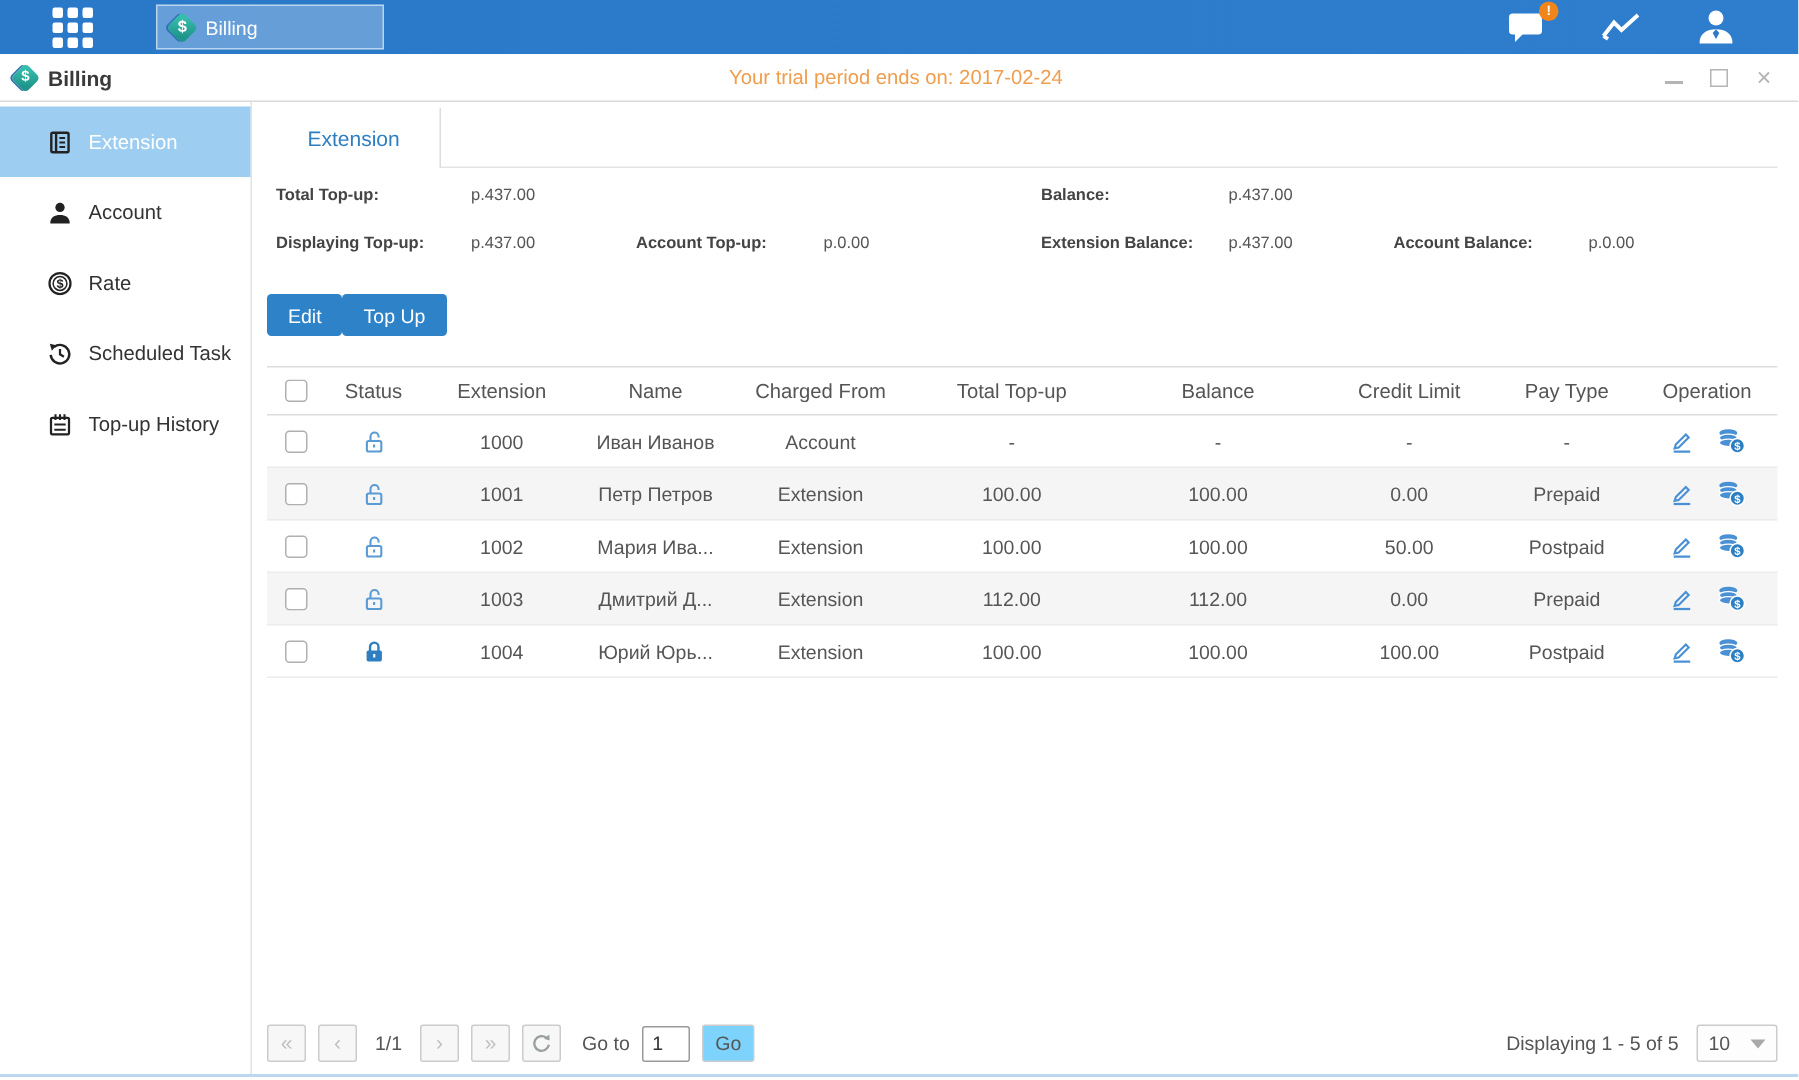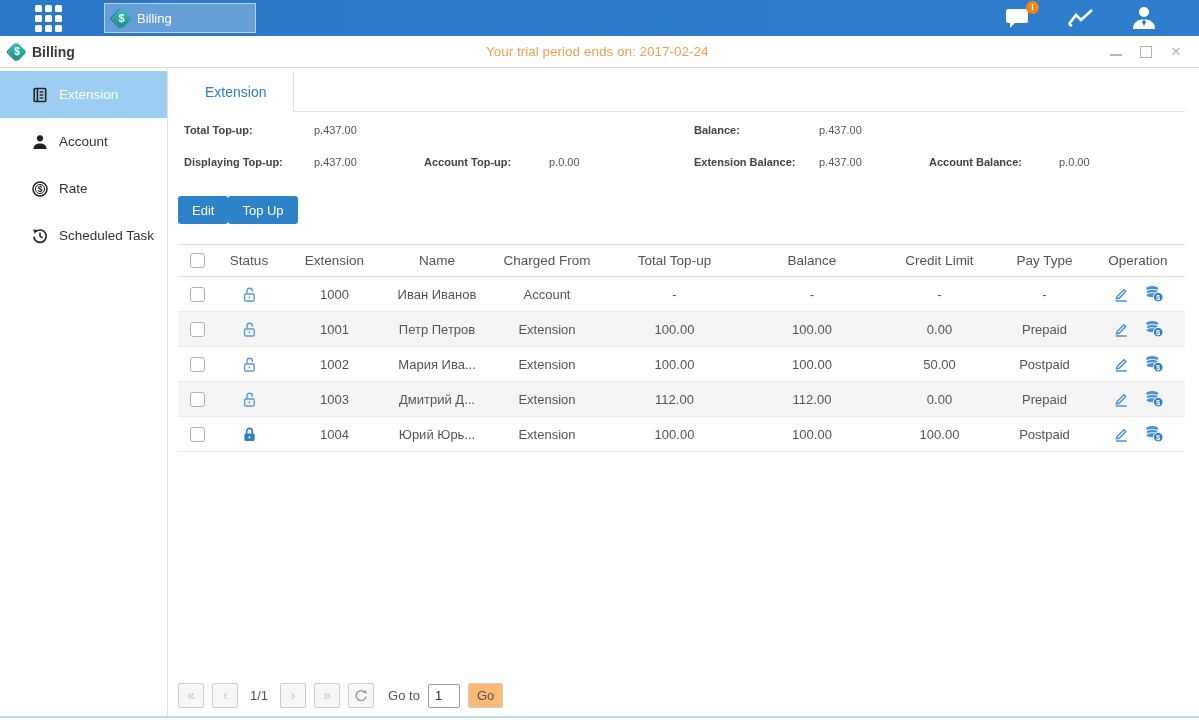--- a/index.html
+++ b/index.html
@@ -65,21 +65,21 @@
   input[type=checkbox] { appearance:none; -webkit-appearance:none; width:15px; height:15px; border:1px solid #b0b0b0; border-radius:3px; background:#fff; cursor:pointer; vertical-align:middle; }
   .op-icons { display:flex; justify-content:center; gap:14px; align-items:center; }
   .op-icons span { cursor:pointer; display:flex; }
 
   
   .pager { position:absolute; left:10px; right:14px; bottom:8px; display:flex; align-items:center; justify-content:space-between; font-size:13px; color:#555; }
   .pager-left { display:flex; align-items:center; gap:8px; }
   .pbtn { width:26px; height:25px; background:#f7f7f7; border:1px solid #ccc; border-radius:2px; color:#c0c0c0; font-size:14px; text-align:center; line-height:23px; cursor:pointer; user-select:none; display:flex; align-items:center; justify-content:center; }
   .pindex { padding:0 4px; color:#555; }
   .goto-input { width:32px; height:24px; border:1px solid #9a9a9a; border-radius:2px; text-align:left; padding-left:6px; font-size:13px; color:#333; font-family:inherit; }
-  .go-btn { height:25px; padding:0 8px; background:#fdba74; border:1px solid #ccc; border-radius:2px; font-size:13px; color:#555; font-family:inherit; cursor:pointer; }
+  .go-btn { height:25px; padding:0 8px; background:#7dd3fc; border:1px solid #ccc; border-radius:2px; font-size:13px; color:#555; font-family:inherit; cursor:pointer; }
   .pager-right { display:flex; align-items:center; gap:12px; }
   .pagesize { width:54px; height:25px; border:1px solid #ccc; border-radius:2px; background:#fdfdfd; display:flex; align-items:center; justify-content:space-between; padding:0 7px; cursor:pointer; color:#555; }
   .caret { width:0; height:0; border-left:5px solid transparent; border-right:5px solid transparent; border-top:6px solid #a9a9a9; }
 </style>
 </head>
 <body>
 
 <div class="topbar">
   <div class="grid-icon">
     <i></i>
@@ -165,20 +165,31 @@
       </svg>
       <span>Rate</span>
     </div>
     <div class="side-item">
       <svg width="16" height="16" viewBox="0 0 16 16">
         <path d="M4 3.4 A6.2 6.2 0 1 1 1.8 8.6" fill="none" stroke="#222" stroke-width="1.6"></path>
         <polygon points="1.2,1.2 5.6,2.2 2.6,5.8" fill="#222"></polygon>
         <path d="M8 4.6 v3.6 l2.6 1.6" fill="none" stroke="#222" stroke-width="1.5"></path>
       </svg>
       <span>Scheduled Task</span>
+    </div>
+    <div class="side-item">
+      <svg width="16" height="16" viewBox="0 0 16 16">
+        <rect x="2" y="3.5" width="12" height="11" rx="1" fill="none" stroke="#222" stroke-width="1.5"></rect>
+        <line x1="5" y1="1.2" x2="5" y2="5" stroke="#222" stroke-width="1.4"></line>
+        <line x1="8" y1="1.2" x2="8" y2="5" stroke="#222" stroke-width="1.4"></line>
+        <line x1="11" y1="1.2" x2="11" y2="5" stroke="#222" stroke-width="1.4"></line>
+        <line x1="4.2" y1="8" x2="11.8" y2="8" stroke="#222" stroke-width="1.3"></line>
+        <line x1="4.2" y1="11.5" x2="11.8" y2="11.5" stroke="#222" stroke-width="1.3"></line>
+      </svg>
+      <span>Top-up History</span>
     </div>
   </div>
 
   <div class="main">
 
     <div class="tabstrip">
       <span class="tab">Extension</span>
     </div>
 
     <div class="summary">
@@ -407,16 +418,23 @@
         <span class="pbtn">
           <svg width="14" height="14" viewBox="0 0 16 16">
             <path d="M13.6 8.6 a5.6 5.6 0 1 1 -2 -5.4" fill="none" stroke="#9aa0a0" stroke-width="1.8"></path>
             <polygon points="13.9,0.8 14.2,5.4 10,4 " fill="#9aa0a0"></polygon>
           </svg>
         </span>
         <span style="margin-left:6px;">Go to</span>
         <input class="goto-input" value="1" style="">
         <button class="go-btn">Go</button>
       </div>
+      <div class="pager-right">
+        <span>Displaying 1 - 5 of 5</span>
+        <div class="pagesize">
+          <span>10</span>
+          <span class="caret"></span>
+        </div>
+      </div>
     </div>
 
   </div>
 </div>
 
 </body></html>

